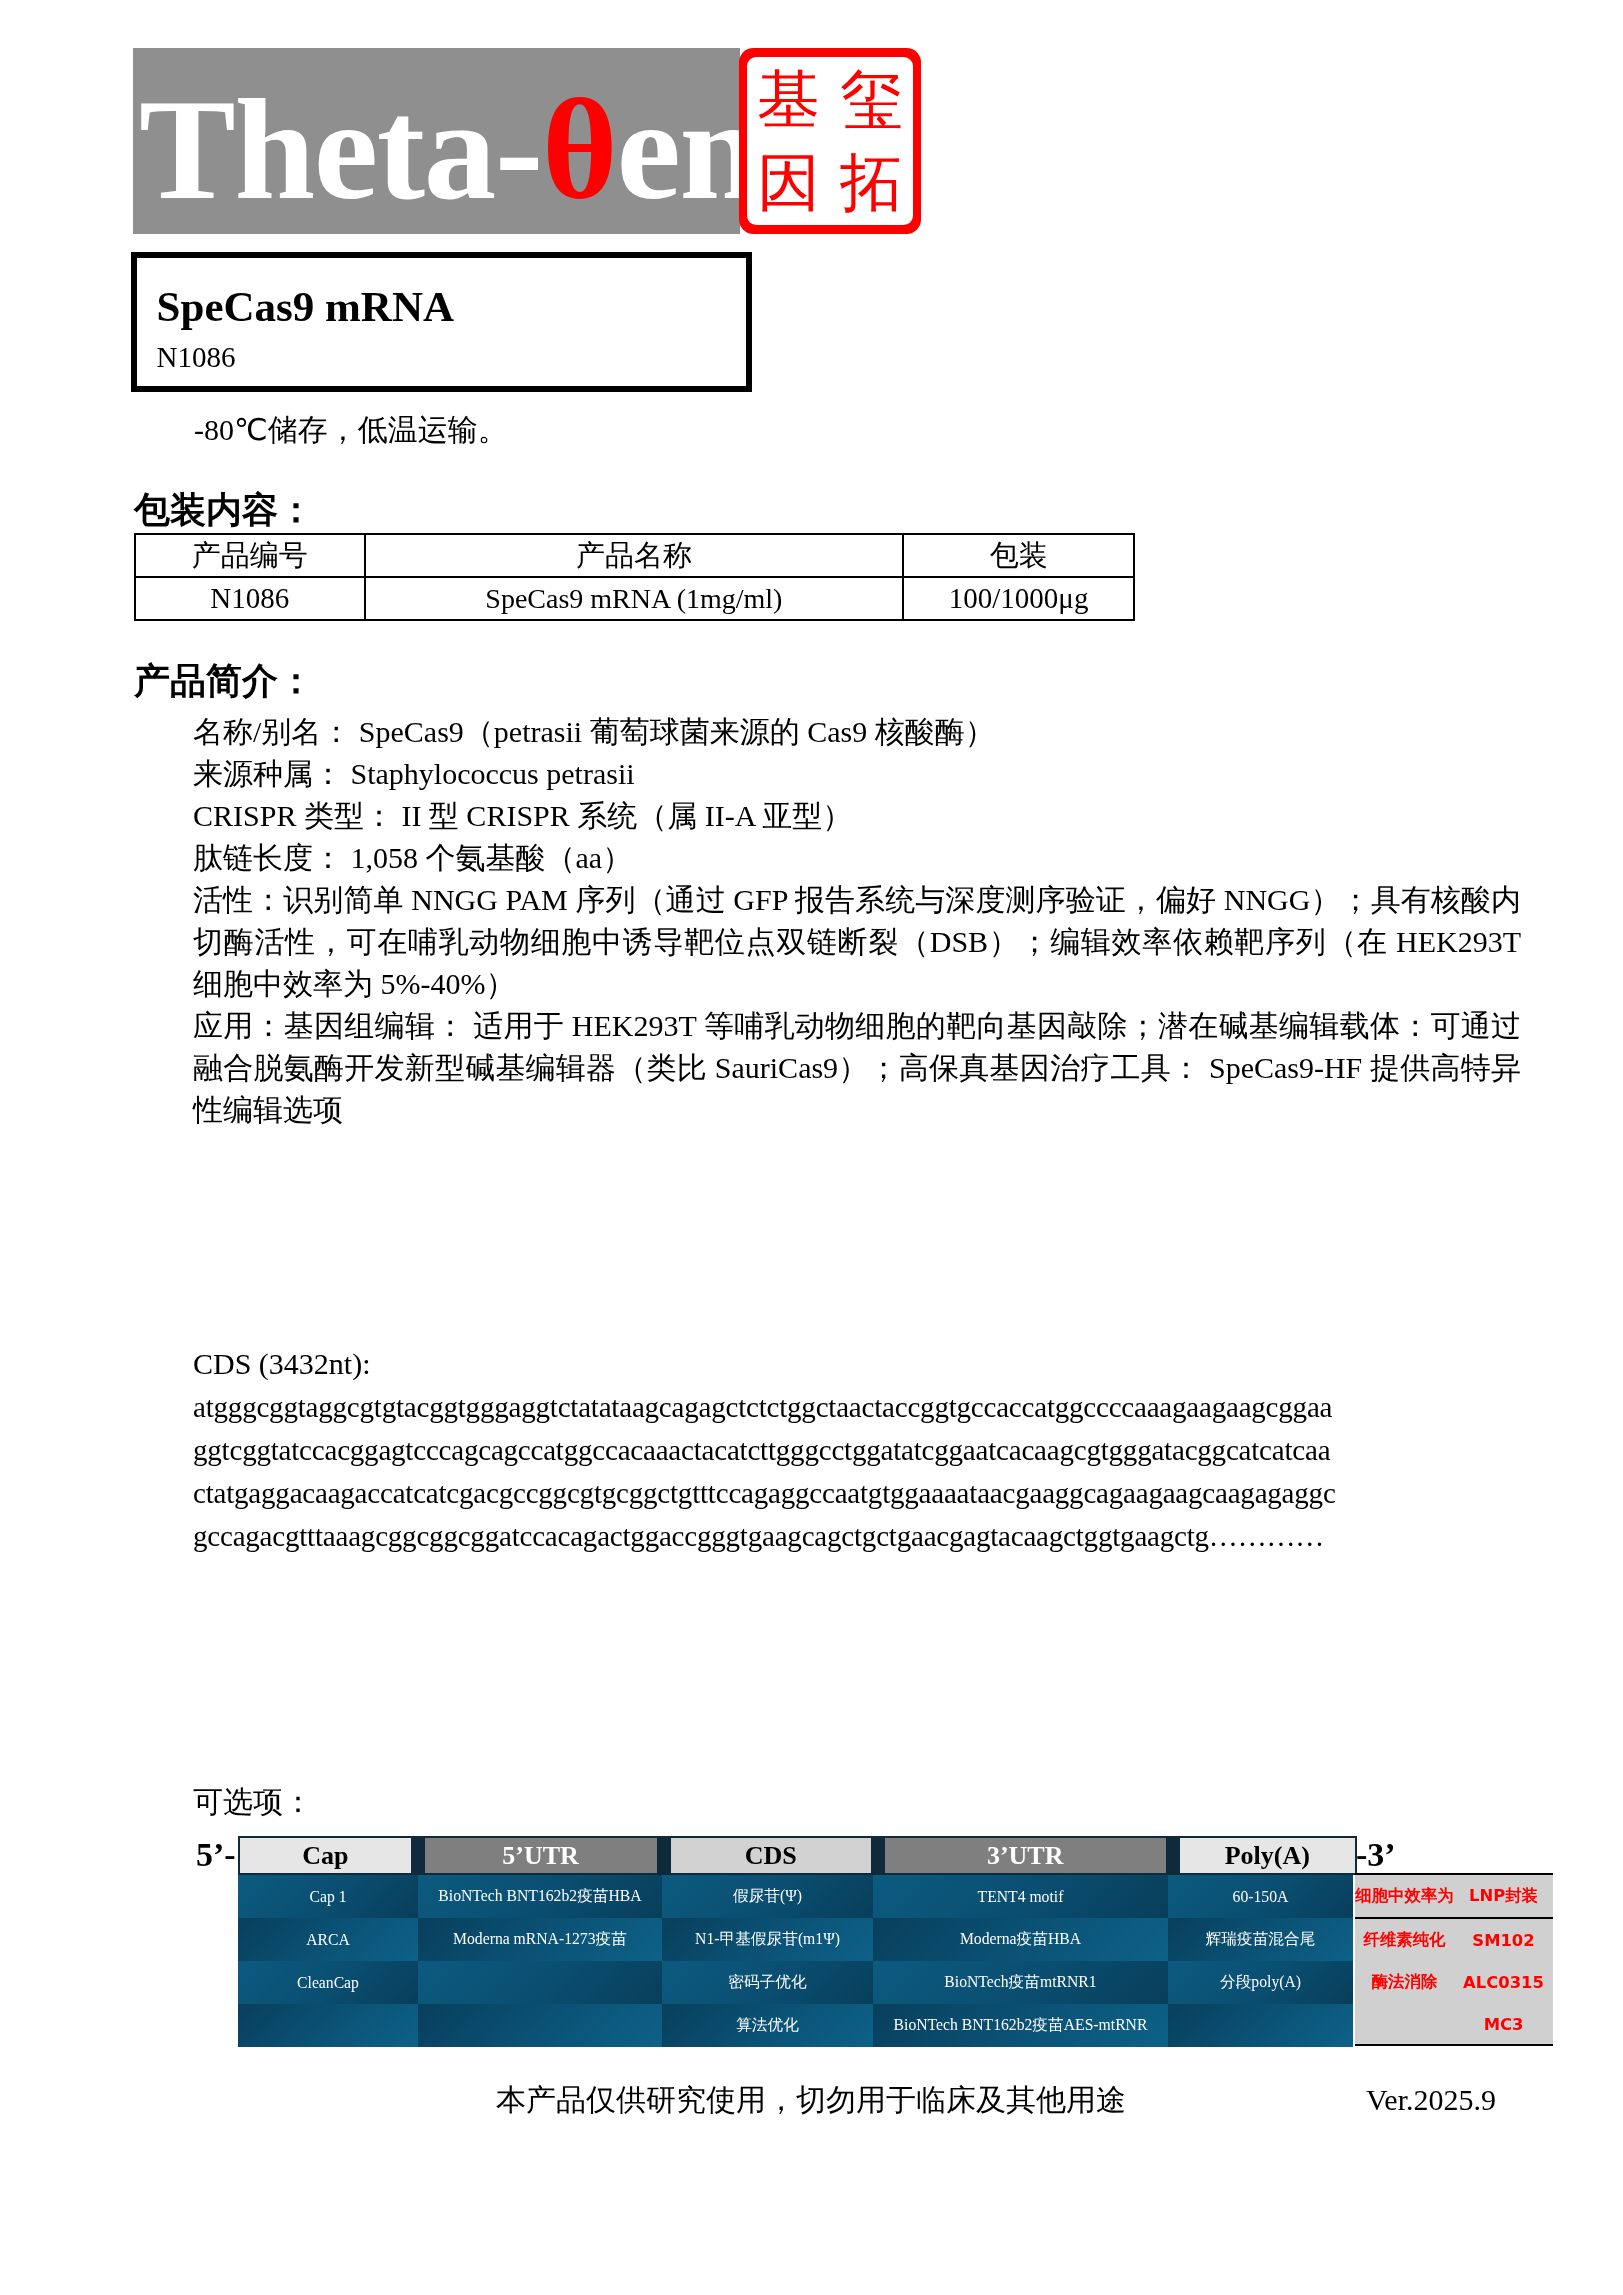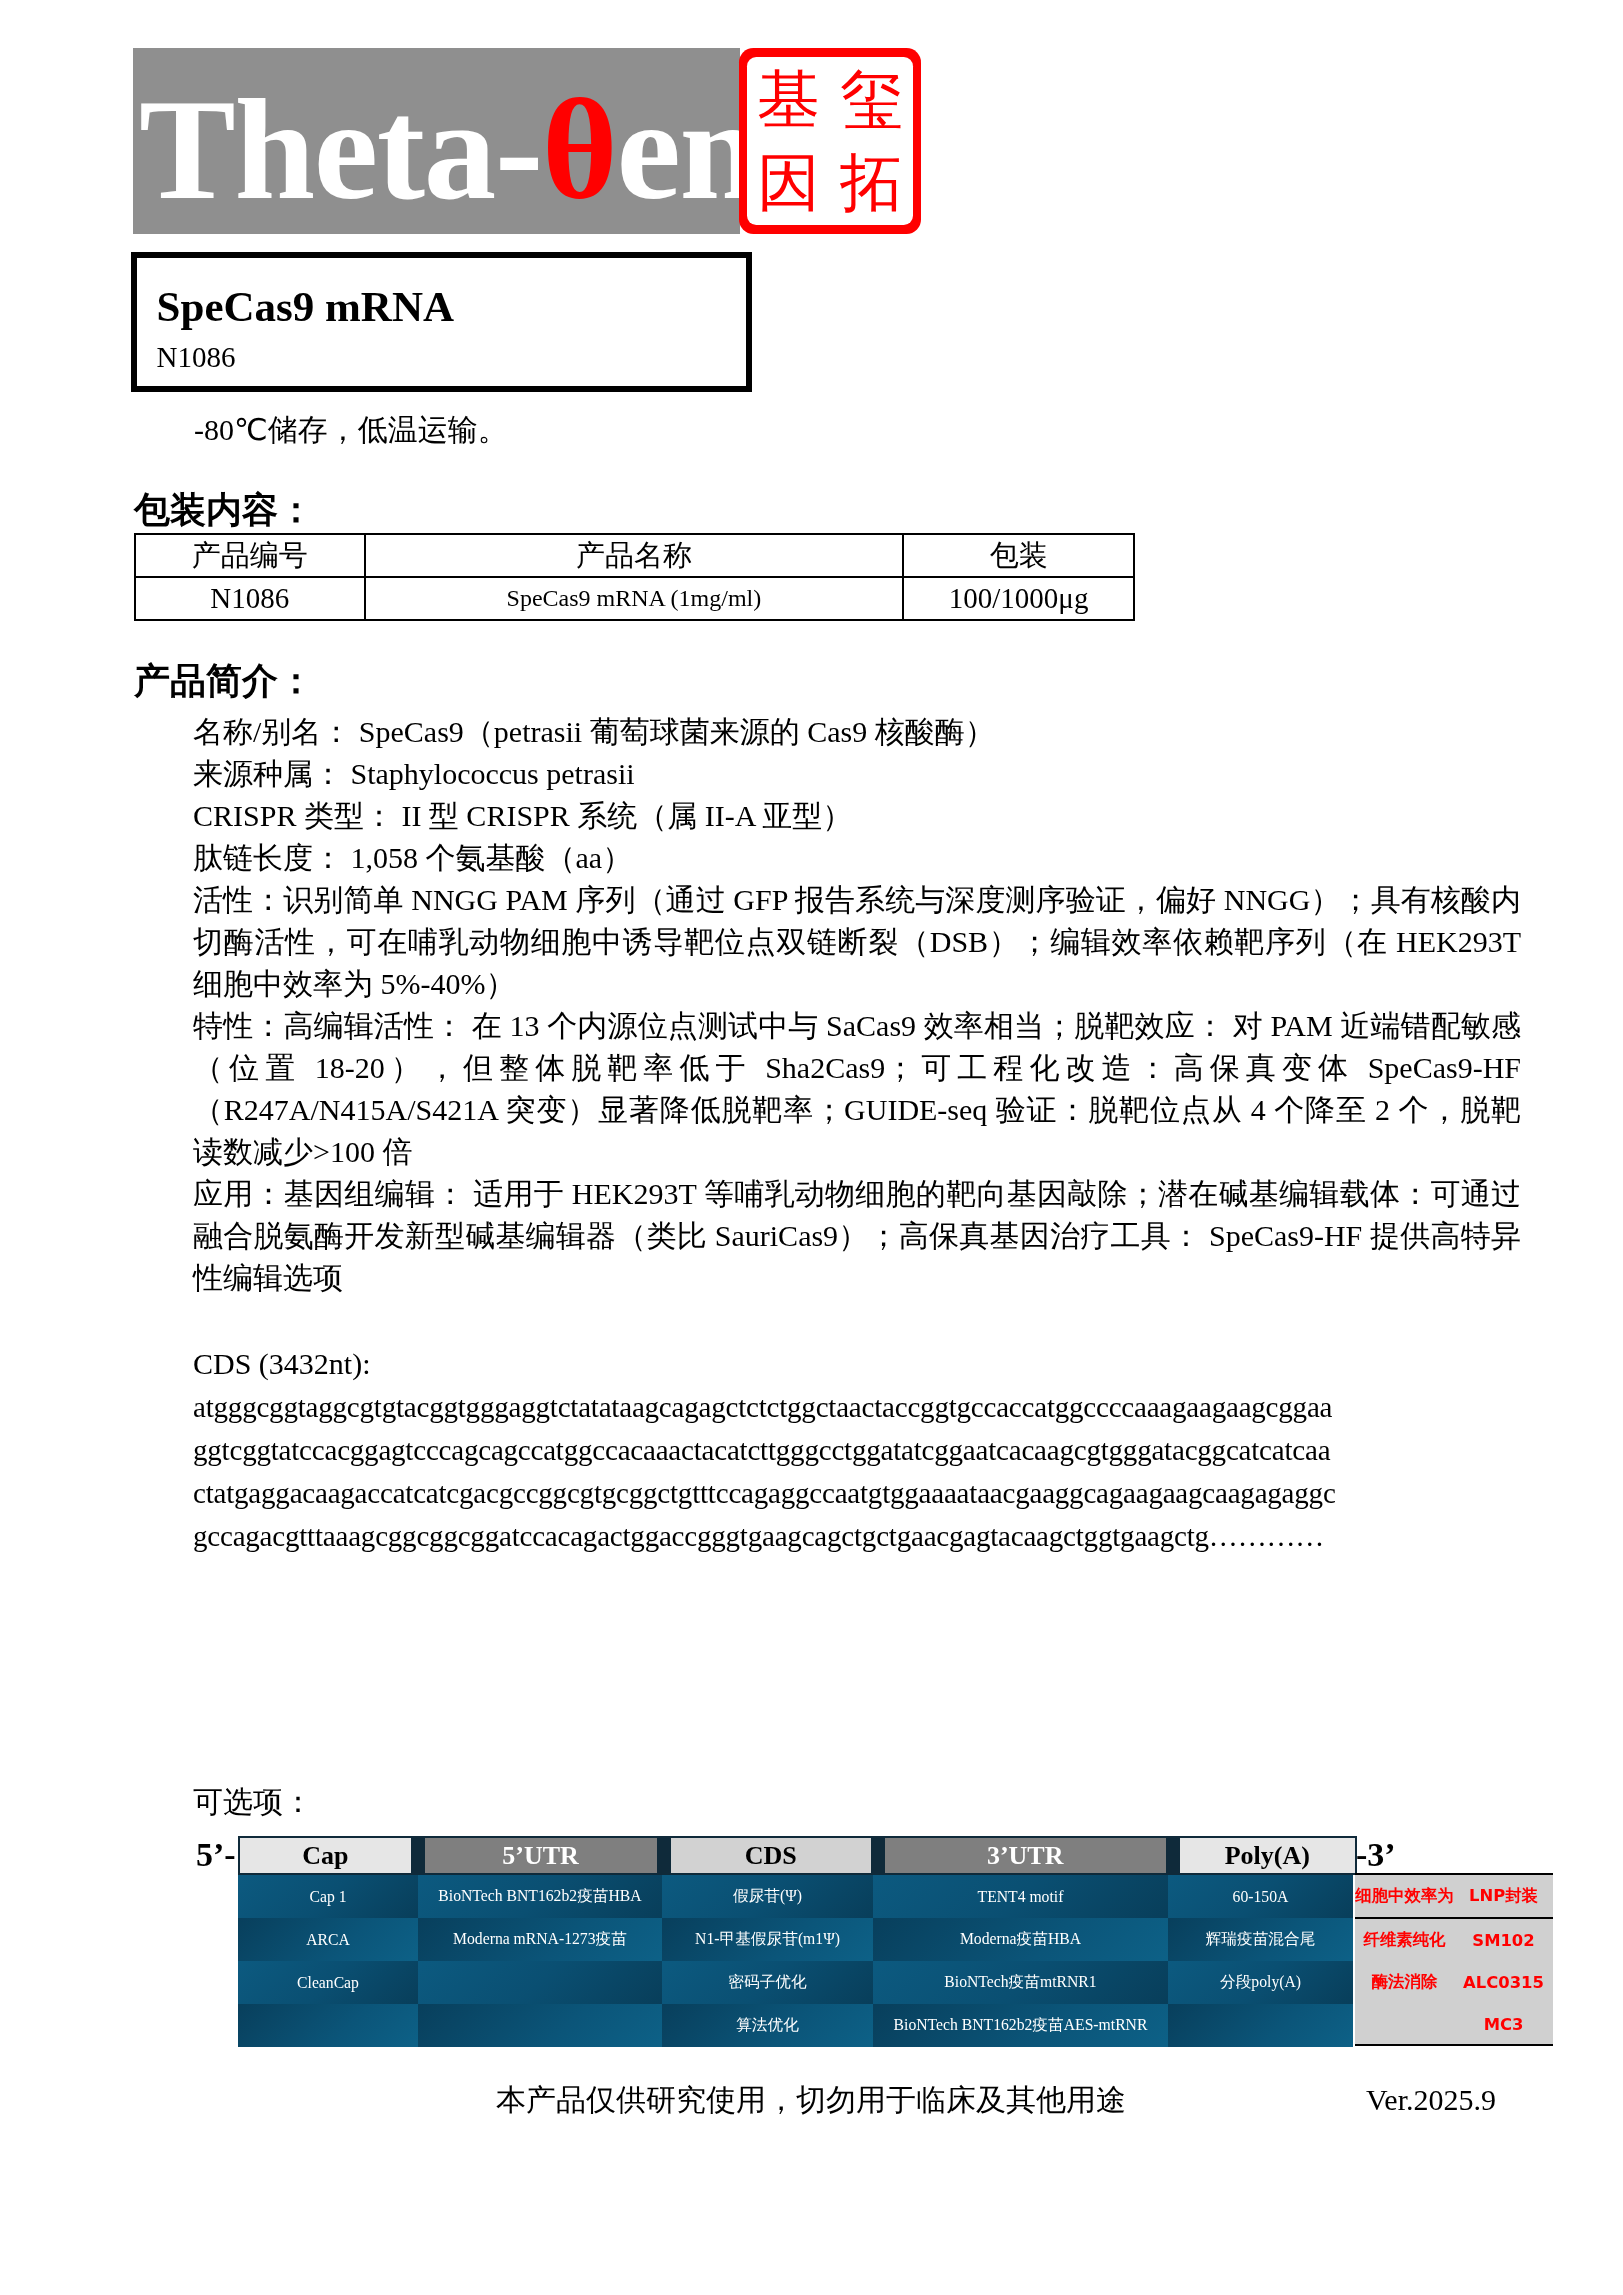--- a/index.html
+++ b/index.html
@@ -23,21 +23,21 @@
   .product-title { position: absolute; left: 19.6px; top: 26px; font-weight: bold; font-size: 43px; line-height: 46px; }
   .product-code { position: absolute; left: 19.6px; top: 84px; font-size: 29px; line-height: 31px; }
 
   .storage { left: 194px; top: 411px; font-size: 30px; line-height: 37px; font-family: "Liberation Serif", "DejaVu Sans", serif; }
   .section-title { font-size: 36px; line-height: 37px; font-family: "DejaVu Sans", sans-serif; font-weight: bold; }
 
   
   .pkg-table { left: 134px; top: 533px; width: 1001px; border-collapse: collapse; }
   .pkg-table td { border: 2px solid #000; text-align: center; font-size: 29px; height: 41px; padding: 0; }
   .pkg-table tr.head td { font-family: "DejaVu Sans", sans-serif; font-size: 29px; }
-  .pkg-table td.name { font-size: 24px; }
+  .pkg-table td.name { font-size: 28px; }
 
   
   .intro { left: 193px; top: 711px; width: 1328px; font-size: 30px; line-height: 42px; text-align: justify; }
   .intro p { margin: 0; }
 
   
   .cds-label { left: 193px; top: 1345px; font-size: 30px; line-height: 37px; }
   .cds-seq { left: 193px; top: 1386px; width: 1341px; font-size: 29px; line-height: 43px; letter-spacing: -0.2px; }
   .cds-seq div { white-space: nowrap; }
 
@@ -107,21 +107,20 @@
 </tbody>
   </table>
 
 <div class="abs section-title" style="left:134px; top:662px;">产品简介：</div>
 <div class="abs intro">
   <p>名称/别名：  SpeCas9（petrasii 葡萄球菌来源的 Cas9 核酸酶）</p>
   <p>来源种属：  Staphylococcus petrasii</p>
   <p>CRISPR 类型：  II 型 CRISPR 系统（属 II-A 亚型）</p>
   <p>肽链长度：  1,058 个氨基酸（aa）</p>
   <p>活性：识别简单 NNGG PAM 序列（通过 GFP 报告系统与深度测序验证，偏好 NNGG）；具有核酸内切酶活性，可在哺乳动物细胞中诱导靶位点双链断裂（DSB）；编辑效率依赖靶序列（在 HEK293T 细胞中效率为 5%-40%）</p>
-  <p>特性：高编辑活性：  在 13 个内源位点测试中与 SaCas9 效率相当；脱靶效应：  对 PAM 近端错配敏感（位置 18-20），但整体脱靶率低于 Sha2Cas9；可工程化改造：高保真变体 SpeCas9-HF（R247A/N415A/S421A 突变）显著降低脱靶率；GUIDE-seq 验证：脱靶位点从 4 个降至 2 个，脱靶读数减少&gt;100 倍</p>
   <p>应用：基因组编辑：  适用于 HEK293T 等哺乳动物细胞的靶向基因敲除；潜在碱基编辑载体：可通过融合脱氨酶开发新型碱基编辑器（类比 SauriCas9）；高保真基因治疗工具：  SpeCas9-HF 提供高特异性编辑选项</p>
 </div>
 
 <div class="abs cds-label">CDS (3432nt):</div>
 <div class="abs cds-seq">
   <div>atgggcggtaggcgtgtacggtgggaggtctatataagcagagctctctggctaactaccggtgccaccatggccccaaagaagaagcggaa</div>
   <div>ggtcggtatccacggagtcccagcagccatggccacaaactacatcttgggcctggatatcggaatcacaagcgtgggatacggcatcatcaa</div>
   <div>ctatgaggacaagaccatcatcgacgccggcgtgcggctgtttccagaggccaatgtggaaaataacgaaggcagaagaagcaagagaggc</div>
   <div>gccagacgtttaaagcggcggcggatccacagactggaccgggtgaagcagctgctgaacgagtacaagctggtgaagctg…………</div>
 </div>

